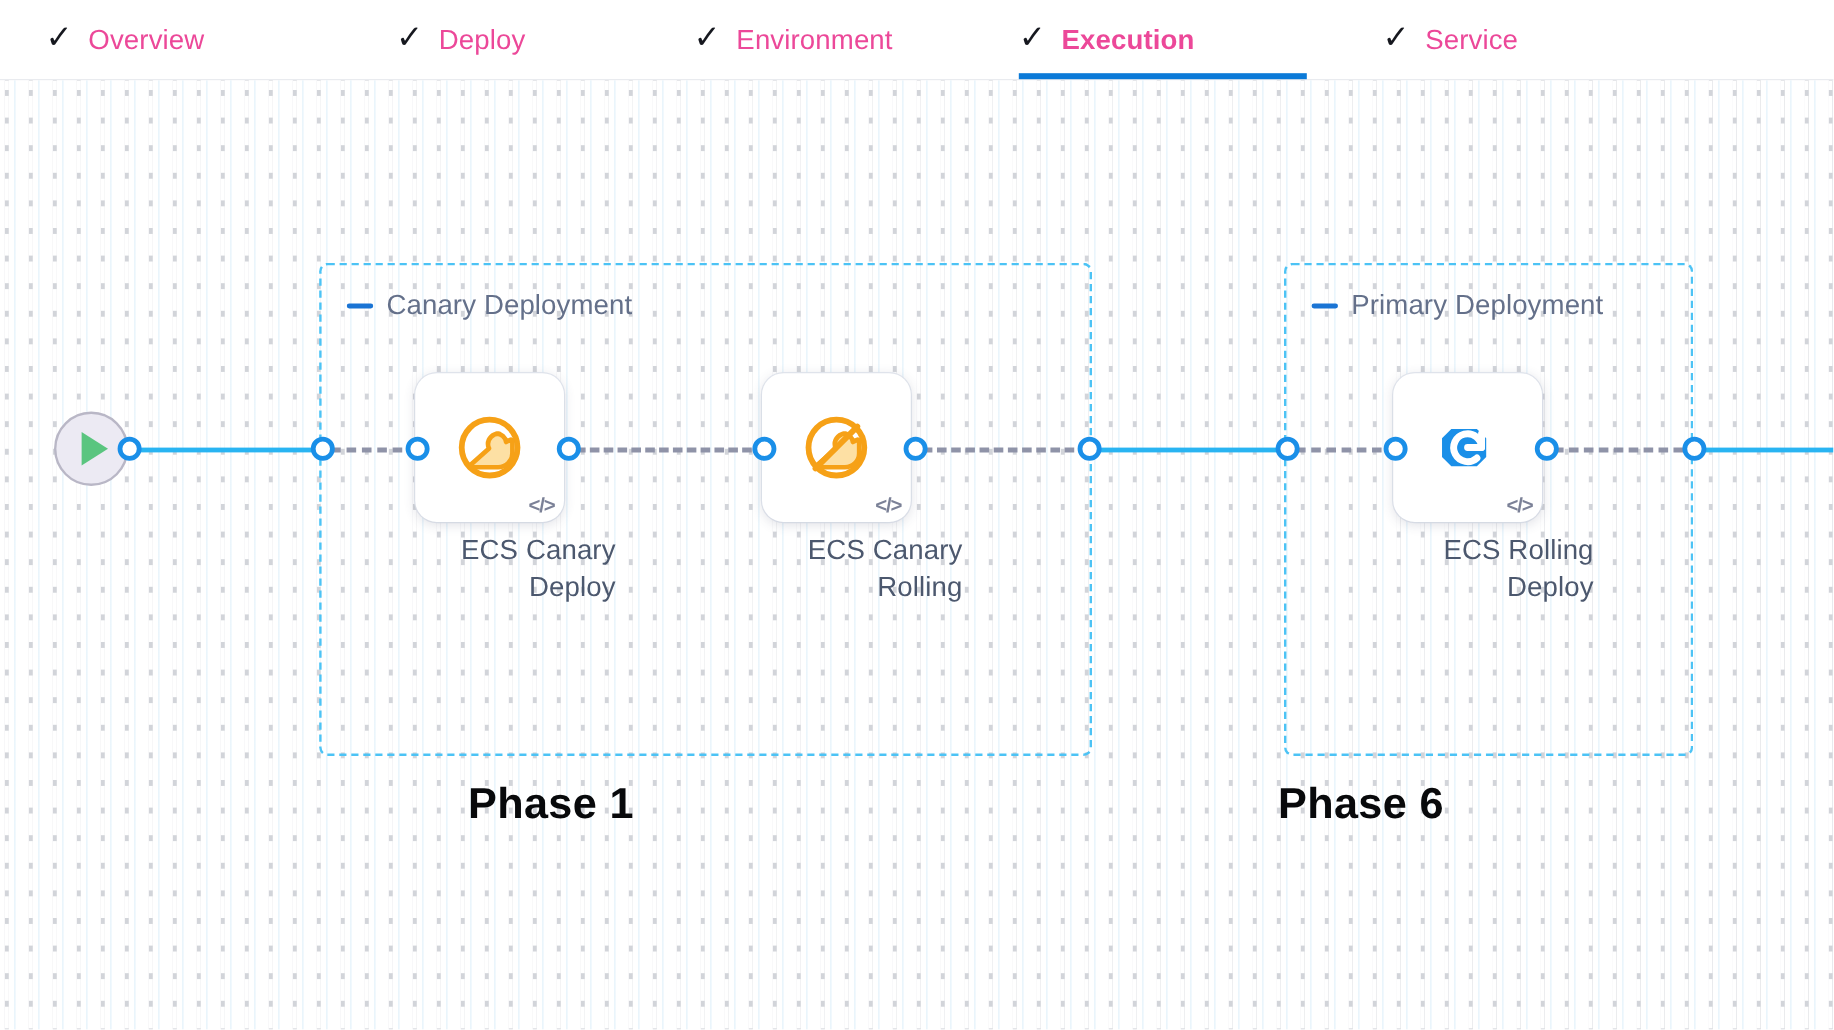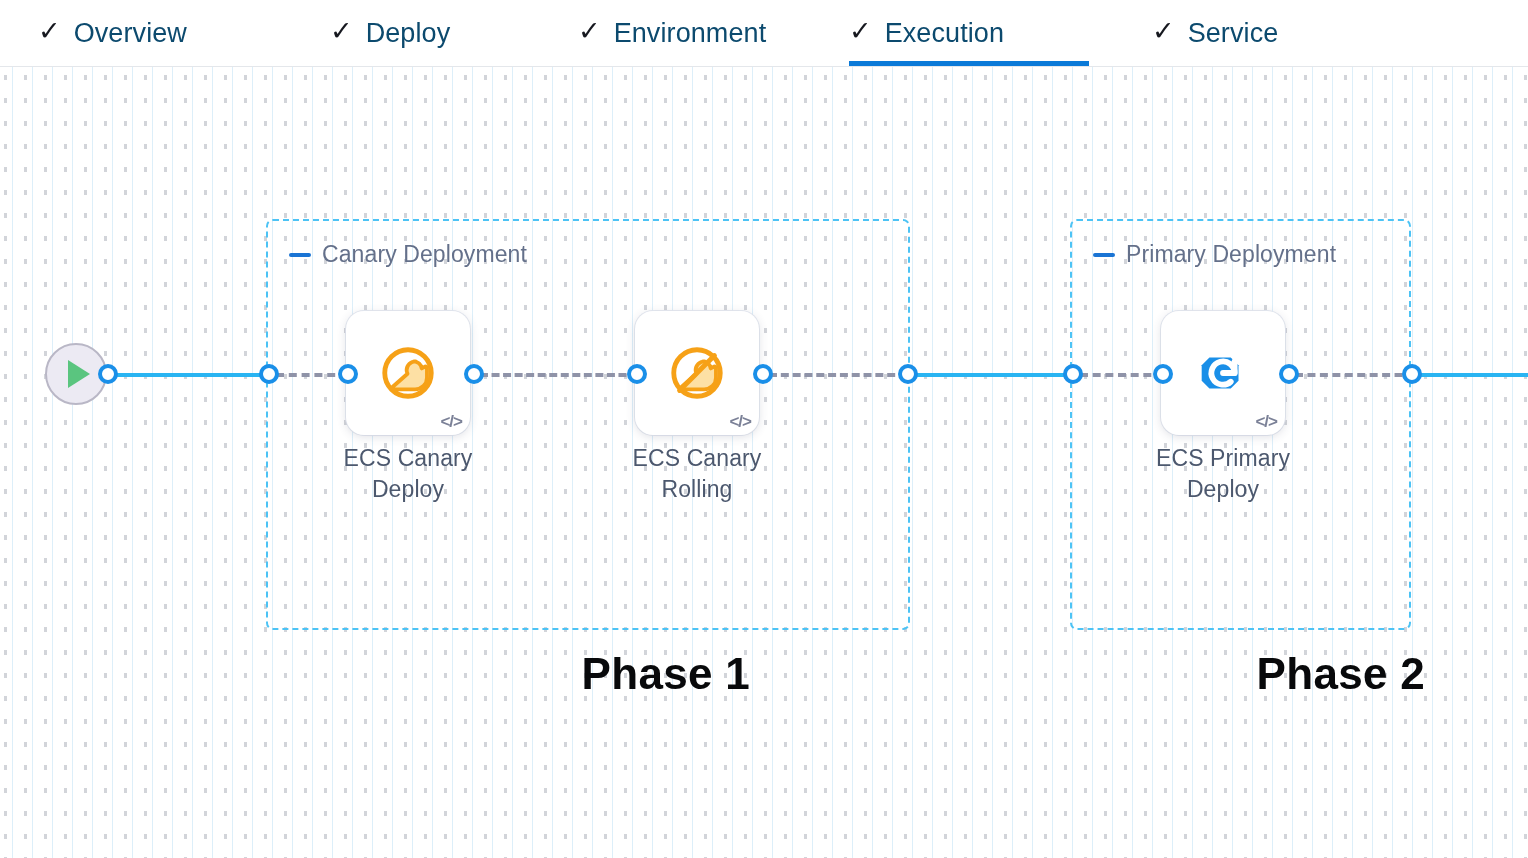--- a/index.html
+++ b/index.html
@@ -22,23 +22,23 @@
     position:absolute;top:0;height:66px;
     display:flex;align-items:center;gap:13px;
     box-sizing:border-box;
     cursor:pointer;
   }
   .tab .chk{
     font-size:27px;line-height:1;color:#16181f;
     font-weight:400;display:block;margin-top:-3px;
   }
   .tab .tlabel{
-    font-size:27px;color:#0c4a6e;letter-spacing:.1px;white-space:nowrap;
-  }
-  .tab.active .tlabel{font-weight:normal;}
+    font-size:23px;color:#ec4899;letter-spacing:.1px;white-space:nowrap;
+  }
+  .tab.active .tlabel{font-weight:bold;}
   .tab.active .underline{
     position:absolute;left:0;right:0;bottom:0;height:5px;background:#0b7ad8;
   }
 
   
   .canvas{
     position:absolute;left:0;top:67px;width:1528px;height:791px;
     overflow:hidden;
     background-color:#ffffff;
     background-image:
@@ -84,22 +84,22 @@
   .collapse-icon{
     display:block;width:22px;height:4px;background:#1a74d4;border-radius:2px;
     cursor:pointer;
   }
   .group-title{
     font-size:23px;color:#64708a;letter-spacing:.1px;
   }
 
   
   .phase-label{
-    position:absolute;font-size:44px;font-weight:bold;color:#08090b;
-    letter-spacing:.3px;text-align:right;
+    position:absolute;font-size:36px;font-weight:bold;color:#08090b;
+    letter-spacing:.3px;text-align:left;
   }
 
   
   .edge{position:absolute;height:0;border-top:4px solid #29b4f2;}
   .edge.dash{
     border-top:4px dashed #8f93a8;
   }
 
   
   .port{
@@ -135,21 +135,21 @@
   .code-badge{
     position:absolute;right:8px;bottom:5px;
     font-size:17px;color:#7b8197;font-weight:bold;
     font-family:"Liberation Sans", sans-serif;
     letter-spacing:-1px;
     line-height:1;
     cursor:pointer;
   }
   .node-label{
     position:absolute;left:50%;transform:translateX(-50%);
-    top:132px;width:210px;text-align:center;
+    top:132px;width:210px;text-align:right;
     font-size:23px;line-height:1.35;color:#4c586e;
     letter-spacing:.1px;
   }
   .icon-wrap{width:62px;height:62px;display:block;}
 </style>
 </head>
 <body>
 
 <div id="root">
 
@@ -270,24 +270,24 @@
         <span class="icon-wrap">
           <svg viewBox="0 0 64 64" width="62" height="62" aria-hidden="true">
             <path d="M18 16h22l8 8v16l-8 8H18l-8-8V24z" fill="#1a8fe8"></path>
             <path d="M44 32a12 12 0 1 0-4 9" fill="none" stroke="#ffffff" stroke-width="6" stroke-linecap="round"></path>
             <path d="M44 20v12H32" fill="none" stroke="#ffffff" stroke-width="6" stroke-linecap="round" stroke-linejoin="round"></path>
           </svg>
         </span>
         <span class="code-badge">&lt;/&gt;</span>
       </div>
       <div class="node-label">
-        <span>ECS Primary</span><br>
+        <span>ECS Rolling</span><br>
         <span>Deploy</span>
       </div>
     </div>
     <div class="port" style="left:1153px;top:297px;"></div>
     <div class="port" style="left:1279px;top:297px;"></div>
 
     <div class="phase-label" style="left:390px;top:582px;width:360px;">Phase 1</div>
-    <div class="phase-label" style="left:1065px;top:582px;width:360px;">Phase 2</div>
+    <div class="phase-label" style="left:1065px;top:582px;width:360px;">Phase 6</div>
 
   </div>
 </div>
 
 </body></html>

